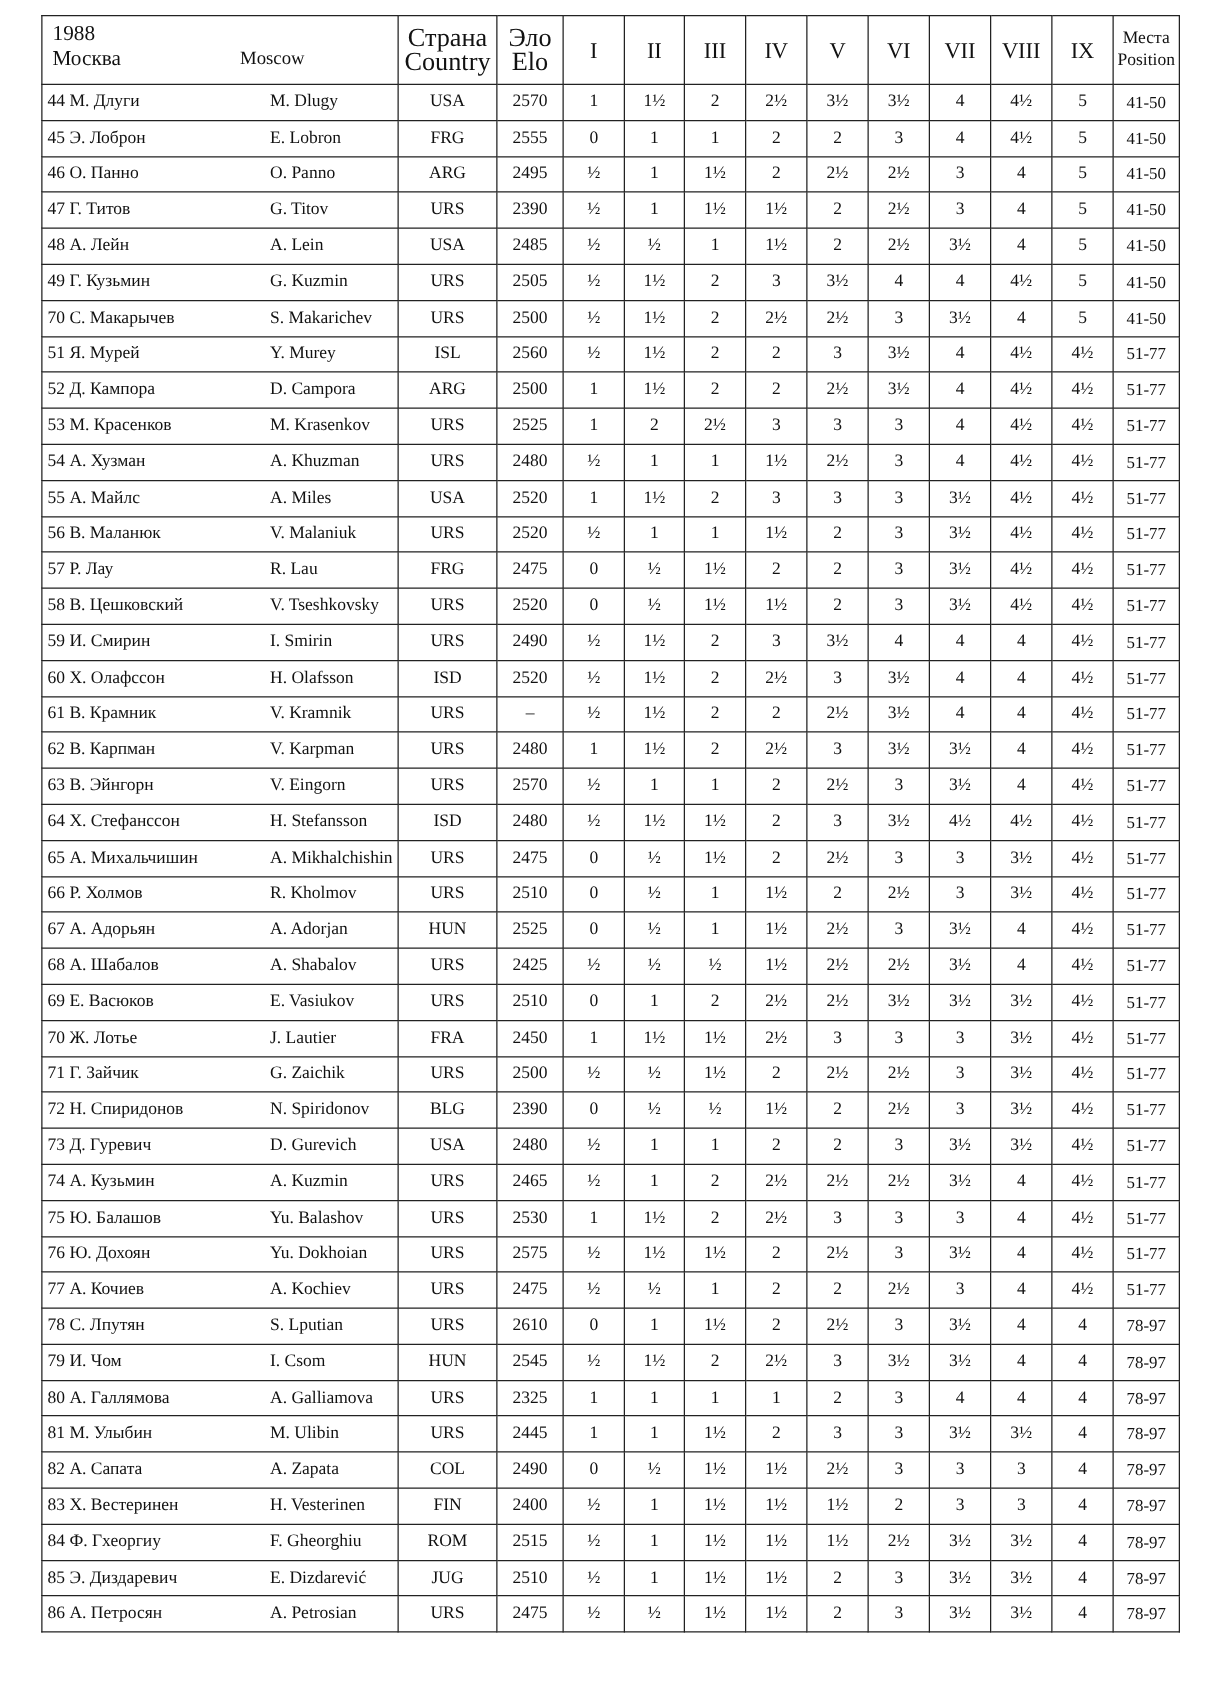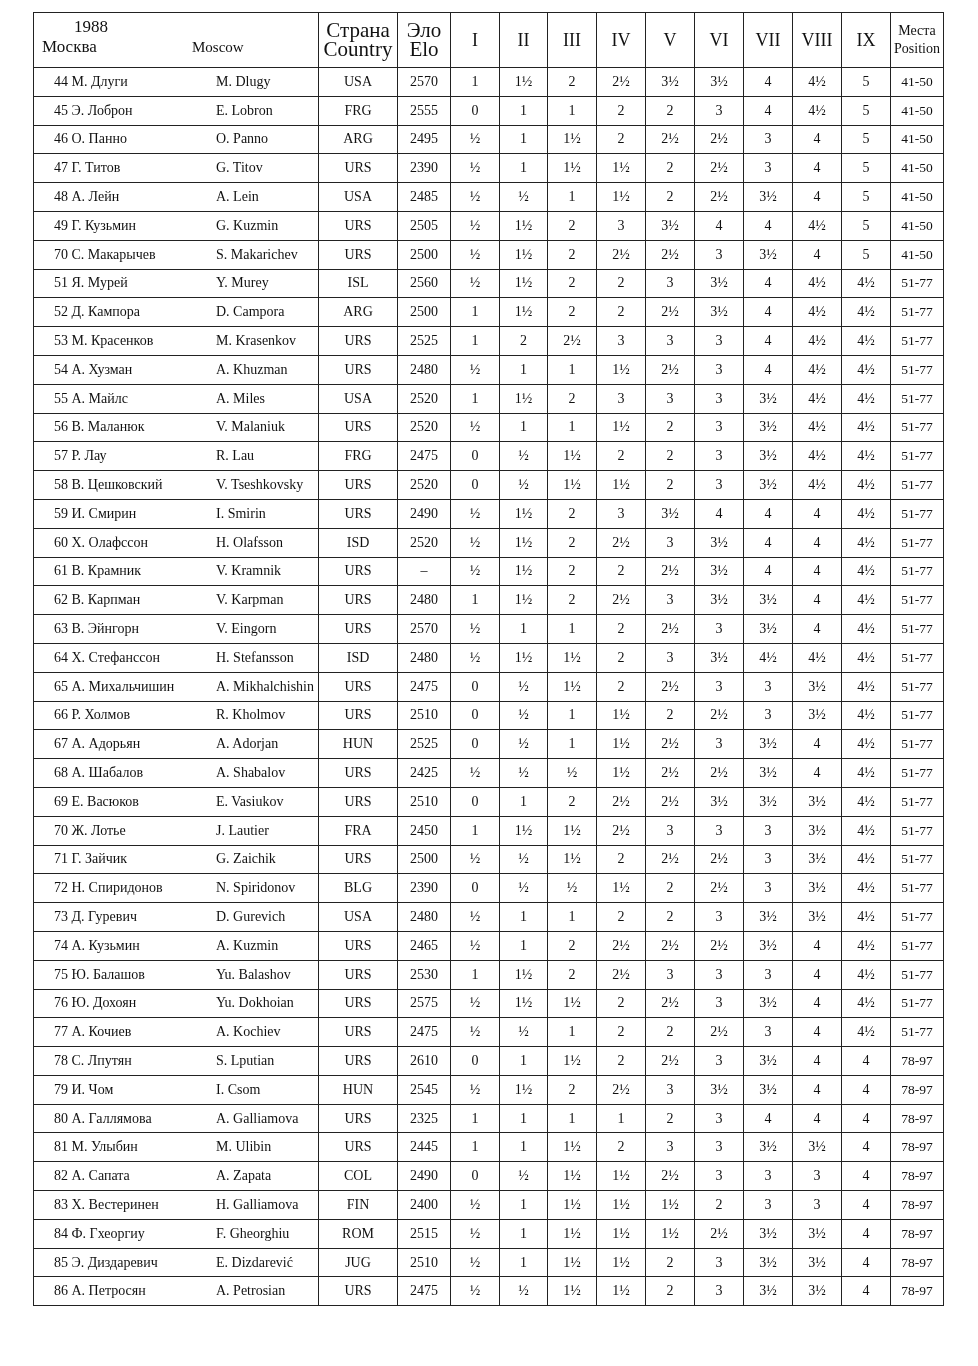--- a/index.html
+++ b/index.html
@@ -7,26 +7,26 @@
            font-family: "Liberation Serif", "DejaVu Serif", serif; color: #111; }
     table.grid { position: absolute; left: 33px; top: 12px; border-collapse: collapse;
                  table-layout: fixed; width: 910px; }
     table.grid td, table.grid th { border: 1.4px solid #222; padding: 0; text-align: center;
                  vertical-align: middle; font-weight: normal; white-space: nowrap; overflow: hidden; }
     thead th { height: 54px; font-size: 17px; line-height: 19px; }
     thead th.round { font-size: 18px; }
     thead th.two-line { font-size: 21px; line-height: 19px; }
     thead th.pos-head { font-size: 14px; line-height: 18px; margin-left: 44px; }
     th.name-head { text-align: left; position: relative; }
-    .hd-year { position: absolute; left: 8px; top: 4px; font-size: 17px; margin-left: 32px; }
+    .hd-year { position: absolute; left: 8px; top: 4px; font-size: 17px; }
     .hd-ru { position: absolute; left: 8px; top: 24px; font-size: 17px; text-align: right; }
     .hd-en { position: absolute; left: 158px; top: 25px; font-size: 15px; }
     tbody td { height: 27.8px; font-size: 14px; }
     td.name-cell { text-align: left; position: relative; }
-    .ru { position: absolute; left: 20px; top: 50%; transform: translateY(-50%); }
+    .ru { position: absolute; left: 4px; top: 50%; transform: translateY(-50%); }
     .en { position: absolute; left: 163px; top: 50%; transform: translateY(-50%); margin-left: 19px; }
     td.score { font-size: 14px; }
     td.pos { font-size: 13.5px; }
   </style>
 </head>
 <body>
 
 <table class="grid">
   <colgroup>
     <col style="width:285px">
@@ -772,21 +772,21 @@
         <td class="score">2½</td>
         <td class="score">3</td>
         <td class="score">3</td>
         <td class="score">3</td>
         <td class="score">4</td>
         <td class="pos">78-97</td>
       </tr>
       <tr>
         <td class="name-cell">
           <span class="ru">83 Х. Вестеринен</span>
-          <span class="en">H. Galliamova</span>
+          <span class="en">H. Vesterinen</span>
         </td>
         <td>FIN</td>
         <td>2400</td>
         <td class="score">½</td>
         <td class="score">1</td>
         <td class="score">1½</td>
         <td class="score">1½</td>
         <td class="score">1½</td>
         <td class="score">2</td>
         <td class="score">3</td>

